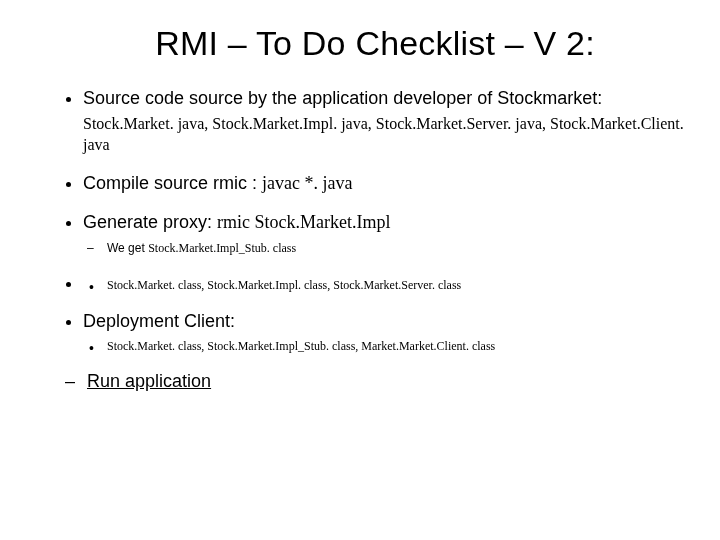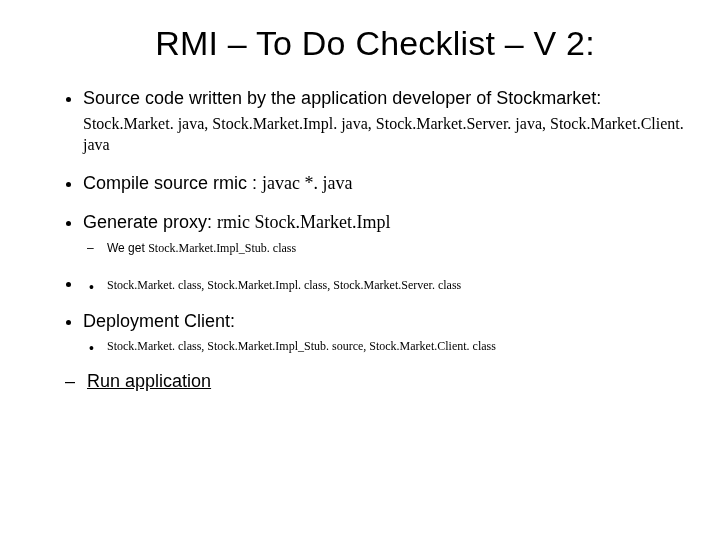--- a/index.html
+++ b/index.html
@@ -81,21 +81,21 @@
 </style>
 </head>
 <body>
 
 <div class="slide">
   <h1 class="title">RMI – To Do Checklist – V 2:</h1>
 
   <ul class="lvl1">
 
     <li>
-      <span>Source code written by the application developer of Stockmarket:</span>
+      <span>Source code source by the application developer of Stockmarket:</span>
       <span class="codeblock">Stock.Market. java, Stock.Market.Impl. java, Stock.Market.Server. java, Stock.Market.Client. java</span>
     </li>
 
     <li>
       <span>Compile source rmic : </span><span class="mono">javac *. java</span>
     </li>
 
     <li>
       <span>Generate proxy: </span><span class="mono">rmic Stock.Market.Impl</span>
       <ul class="lvl2">
@@ -110,21 +110,21 @@
         <li class="dot">
           <span class="mono">Stock.Market. class, Stock.Market.Impl. class, Stock.Market.Server. class</span>
         </li>
       </ul>
     </li>
 
     <li>
       <span>Deployment Client:</span>
       <ul class="lvl2">
         <li class="dot">
-          <span class="mono">Stock.Market. class, Stock.Market.Impl_Stub. source, Stock.Market.Client. class</span>
+          <span class="mono">Stock.Market. class, Stock.Market.Impl_Stub. class, Market.Market.Client. class</span>
         </li>
       </ul>
     </li>
 
   </ul>
 
   <div class="runline">Run application</div>
 </div>
 
 </body></html>

